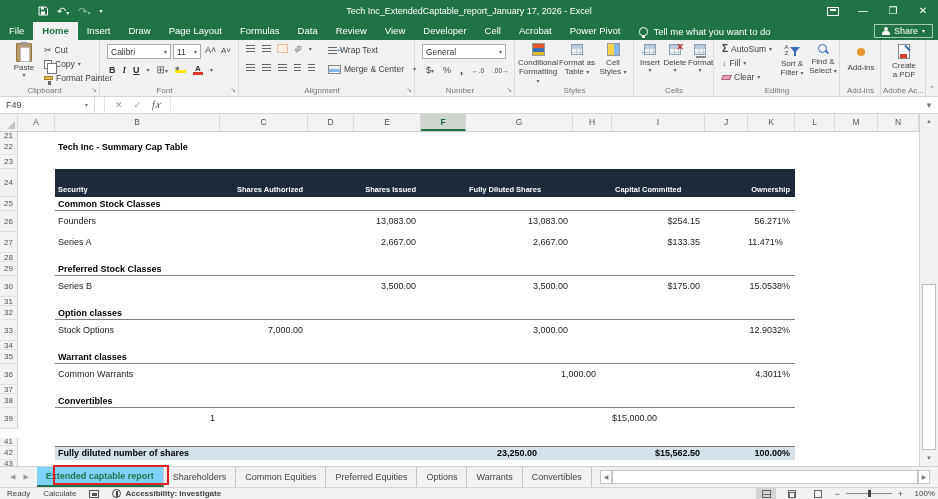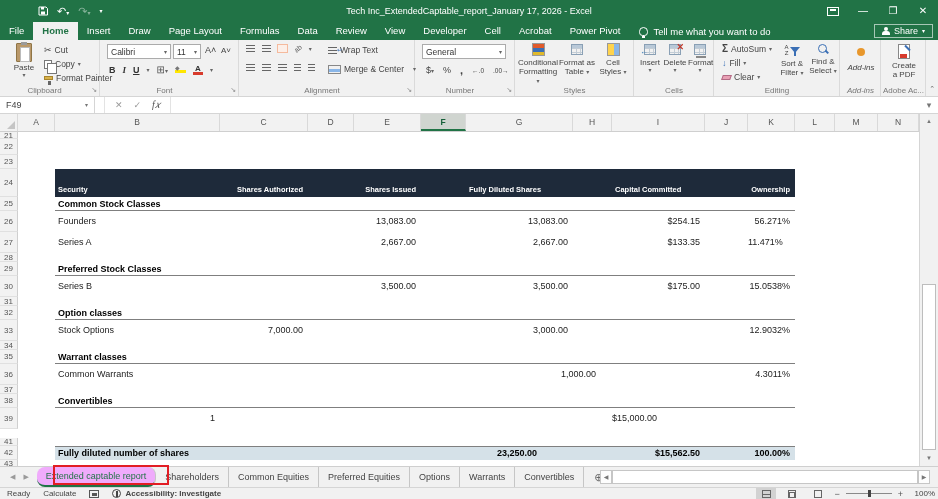--- a/index.html
+++ b/index.html
@@ -71,21 +71,21 @@
 
   
   .vscroll { position:absolute; right:0; top:114px; width:19px; height:352px; background:#f1f1f1; border-left:1px solid #d5d5d5; }
   .varr { position:absolute; left:0; width:18px; height:15px; text-align:center; font-size:6px; color:#777; line-height:15px; cursor:pointer; }
   .vthumb { position:absolute; left:2px; width:14px; background:#fff; border:1px solid #bdbdbd; cursor:grab; }
 
   
   .sheetbar { position:absolute; left:0; top:466px; width:938px; height:21px; background:#f1f1f1; border-top:1px solid #cfcfcf; display:flex; align-items:stretch; font-size:9px; color:#444; }
   .snav { display:flex; align-items:center; gap:8px; padding:0 8px 0 10px; color:#9a9a9a; font-size:7px; }
   .stab { display:flex; align-items:center; padding:0 9px; border-right:1px solid #c6c6c6; cursor:pointer; white-space:nowrap; }
-  .stab.active { background:#f0abfc; color:#217346; font-weight:normal; border-right:1px solid #c6c6c6; border-bottom:2px solid #217346;border-radius:8px; }
+  .stab.active { background:#7dd3fc; color:#217346; font-weight:bold; border-right:1px solid #c6c6c6; border-bottom:2px solid #217346; }
   .addsheet { display:flex; align-items:center; padding:0 10px; color:#666; font-size:11px; cursor:pointer; }
   .hscroll { position:absolute; right:8px; top:3px; display:flex; align-items:center; height:14px; }
   .harr { width:12px; height:14px; border:1px solid #c6c6c6; background:#fdfdfd; font-size:6px; color:#777; text-align:center; line-height:13px; cursor:pointer; }
   .htrack { width:306px; height:14px; border:1px solid #c6c6c6; background:#fff; cursor:grab; }
 
   
   .statusbar { position:absolute; left:0; top:487px; width:938px; height:12px; background:#f1f1f1; border-top:1px solid #d5d5d5; font-size:8px; color:#444; }
   .sleft { position:absolute; left:7px; top:0; height:11px; display:flex; align-items:center; gap:13px; }
   .sright { position:absolute; right:3px; top:0; height:11px; display:flex; align-items:center; gap:6px; }
   .viewbtn { width:20px; height:11px; display:flex; align-items:center; justify-content:center; cursor:pointer; }
@@ -362,21 +362,21 @@
         <div class="lbl"><span>Filter</span> <span class="caret" style="color:#666;">▾</span></div>
       </div>
       <div class="bigbtn" style="left:93px;width:30px;">
         <div class="mag-ico" style="margin:2px auto 2px;"></div>
         <div class="lbl">Find &amp;</div>
         <div class="lbl"><span>Select</span> <span class="caret" style="color:#666;">▾</span></div>
       </div>
       <div class="rgroup-label" style="right:0;">Editing</div>
     </div>
 
-    <div class="rgroup" style="left:841px;width:40px;font-style:italic;">
+    <div class="rgroup" style="left:841px;width:40px;">
       <div class="bigbtn" style="left:2px;width:36px;">
         <div class="orange-dot" style="margin:6px auto 7px;"></div>
         <div class="lbl">Add-ins</div>
       </div>
       <div class="rgroup-label" style="right:0;">Add-ins</div>
     </div>
 
     <div class="rgroup" style="left:882px;width:44px;">
       <div class="bigbtn" style="left:2px;width:40px;">
         <div class="pdf-ico" style="margin:2px auto 2px;"></div>
@@ -421,20 +421,21 @@
         <div class="ch" style="left: 835px; width: 43px;">M</div>
         <div class="ch" style="left: 878px; width: 41px;">N</div>
       </div>
   </div>
 
   <div class="grid" id="grid">
       <div class="grow" style="top: 0px; height: 7px; line-height: 7px;">
         <div class="rownum">21</div>
       </div>
       <div class="grow" style="top: 7px; height: 16px; line-height: 16px;">
+        <div class="cell b" style="left: 58px;">Tech Inc - Summary Cap Table</div>
         <div class="rownum">22</div>
       </div>
       <div class="grow" style="top: 23px; height: 14px; line-height: 14px;">
         <div class="rownum">23</div>
       </div>
       <div class="grow" style="top: 37px; height: 28px; line-height: 28px;">
         <div class="band thead"></div>
         <div class="cell th" style="left: 58px;">Security</div>
         <div class="cell th" style="left: 220px; width: 83px; text-align: right;">Shares Authorized</div>
         <div class="cell th" style="left: 354px; width: 62px; text-align: right;">Shares Issued</div>

